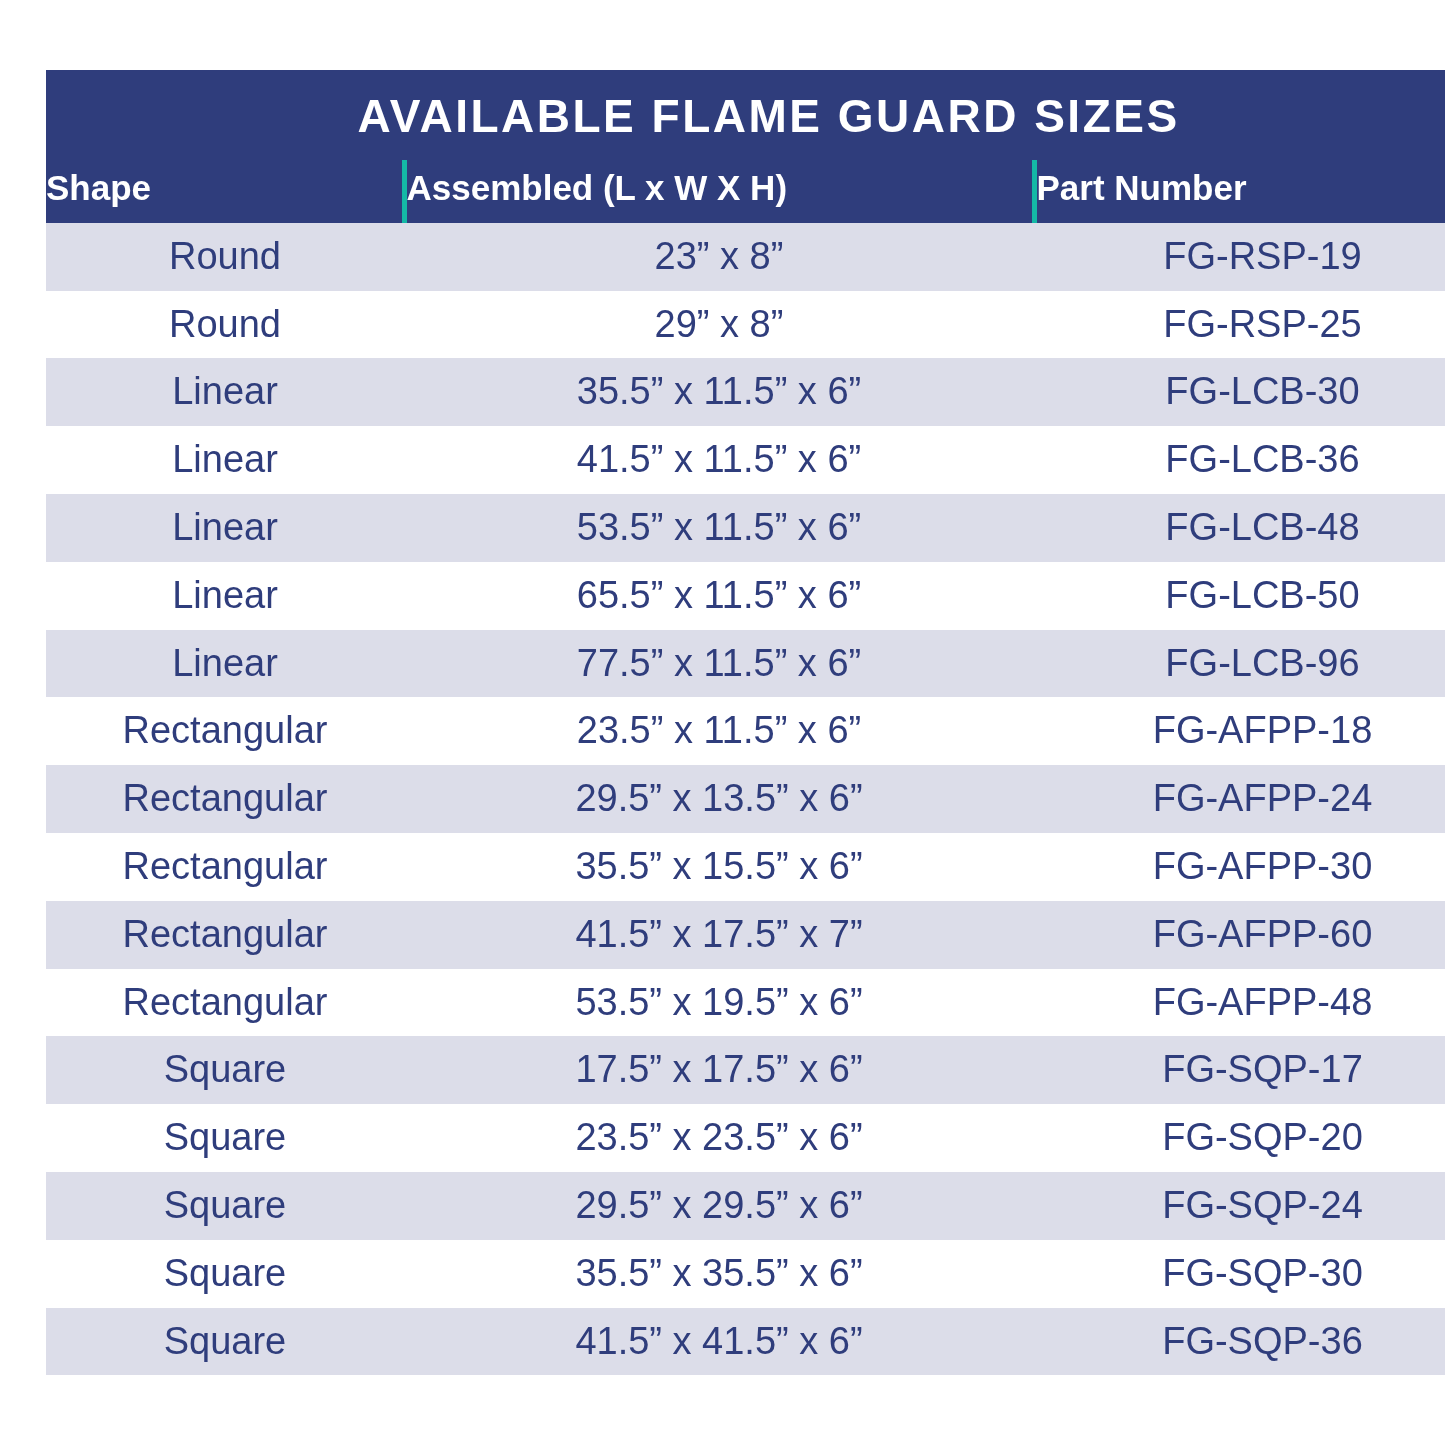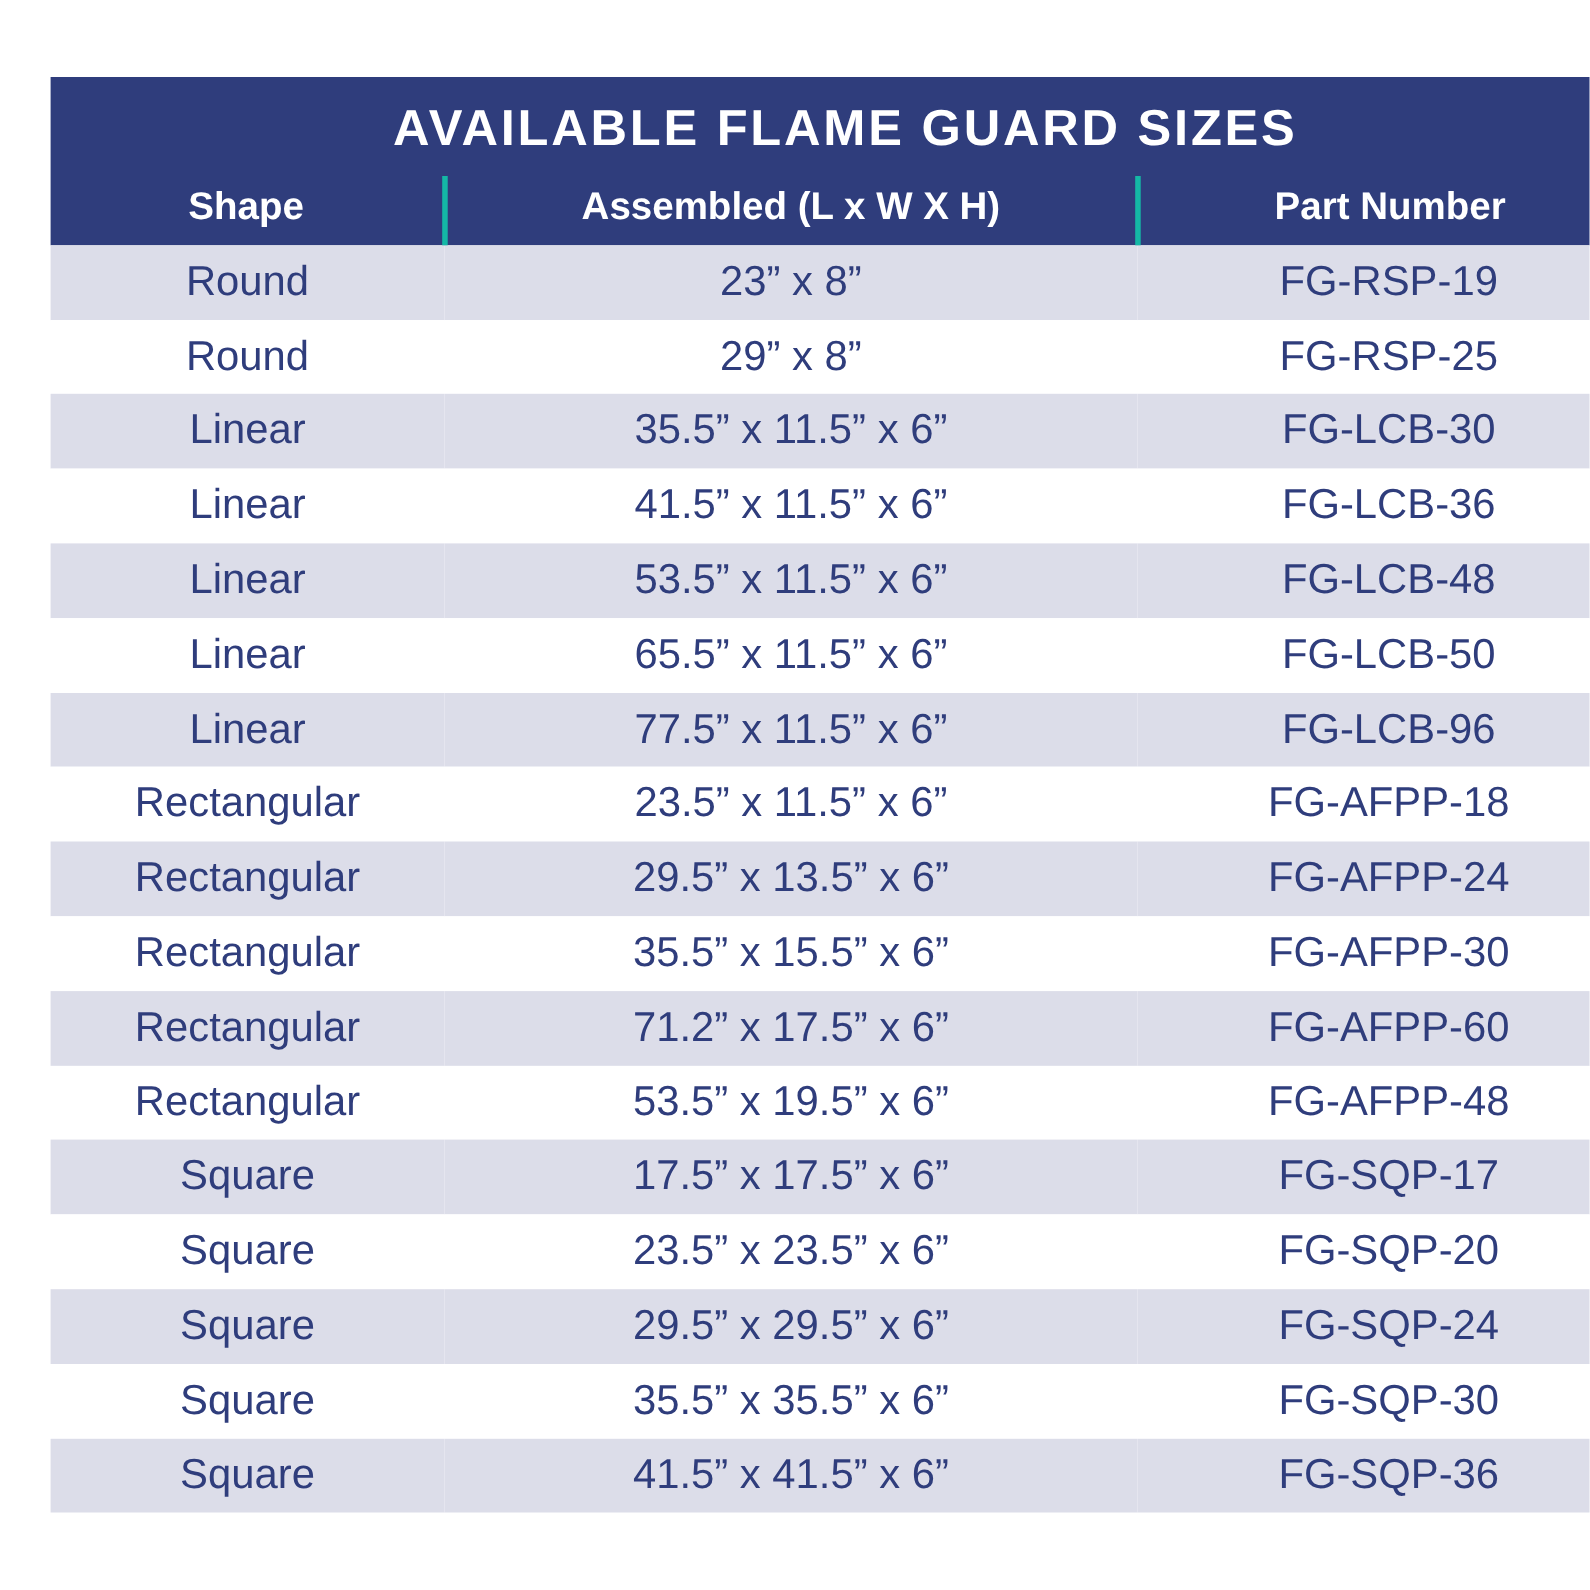--- a/index.html
+++ b/index.html
@@ -41,21 +41,20 @@
     text-align: center;
     font-size: 46px;
     font-weight: bold;
     letter-spacing: 2.5px;
     padding: 22px 0 20px 0;
     line-height: 1.05;
   }
   .head-row td {
     background: #2f3d7c;
     color: #ffffff;
-    text-align: center;
     font-size: 35px;
     font-weight: bold;
     padding: 10px 0 16px 0;
     line-height: 1.05;
   }
   .head-row td.sep {
     border-left: 5px solid #14b8a6;
   }
   tbody tr td {
     text-align: center;
@@ -142,21 +141,21 @@
             <td class="cell-dim">29.5” x 13.5” x 6”</td>
             <td class="cell-part">FG-AFPP-24</td>
           </tr>
           <tr class="plain">
             <td class="cell-shape">Rectangular</td>
             <td class="cell-dim">35.5” x 15.5” x 6”</td>
             <td class="cell-part">FG-AFPP-30</td>
           </tr>
           <tr class="alt">
             <td class="cell-shape">Rectangular</td>
-            <td class="cell-dim">71.2” x 17.5” x 6”</td>
+            <td class="cell-dim">41.5” x 17.5” x 7”</td>
             <td class="cell-part">FG-AFPP-60</td>
           </tr>
           <tr class="plain">
             <td class="cell-shape">Rectangular</td>
             <td class="cell-dim">53.5” x 19.5” x 6”</td>
             <td class="cell-part">FG-AFPP-48</td>
           </tr>
           <tr class="alt">
             <td class="cell-shape">Square</td>
             <td class="cell-dim">17.5” x 17.5” x 6”</td>

